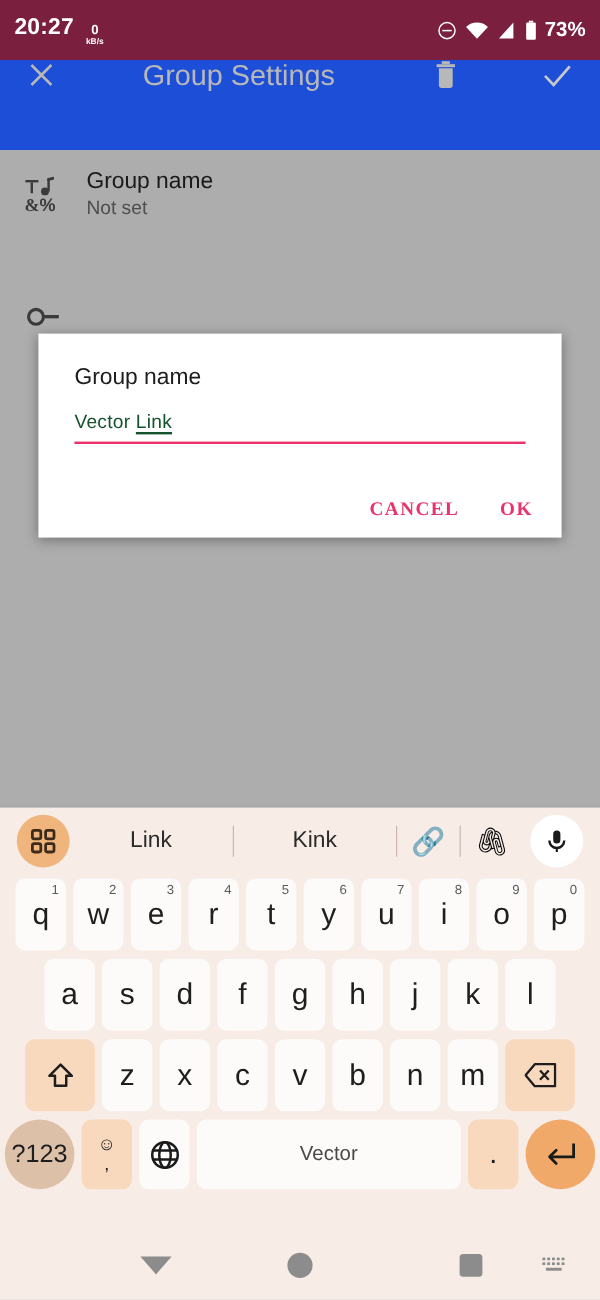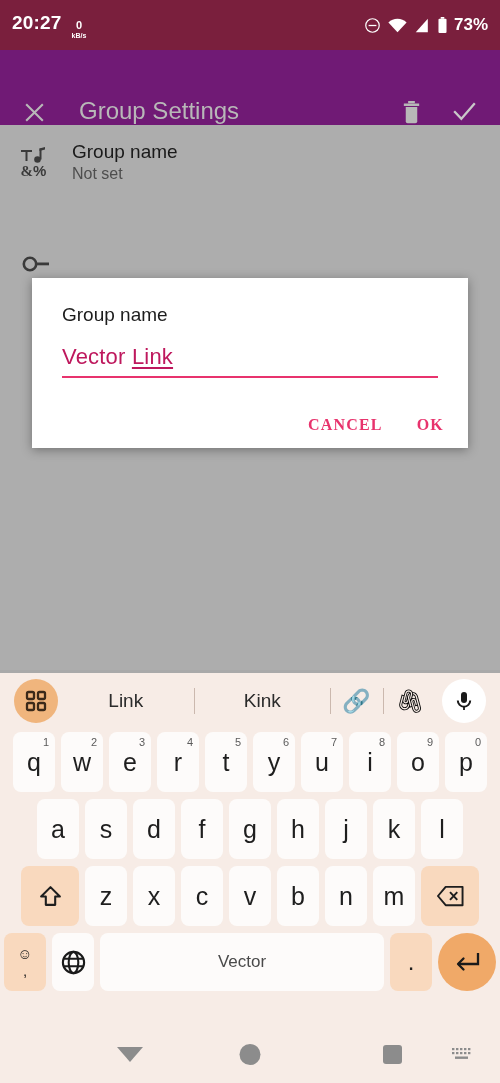--- a/index.html
+++ b/index.html
@@ -24,22 +24,22 @@
   .netspeed{ display:flex; flex-direction:column; align-items:center; line-height:1; }
   .netspeed .num{ font-size:11px; font-weight:bold; }
   .netspeed .unit{ font-size:7px; font-weight:bold; margin-top:1px; }
   .status-right{ display:flex; align-items:center; gap:7px; }
   .status-right svg{ display:block; }
   .battery-pct{ font-size:17px; font-weight:bold; margin-left:-1px; }
 
   
   .app-bar{
     position:absolute; top:50px; left:0; width:500px; height:75px;
-    background:#701a75;
-    display:flex; align-items:flex-end; padding:0 22px;
+    background:#1d4ed8;
+    display:flex; align-items:flex-start; padding:0 22px;gap:40px;
   }
   .app-bar-title{
     font-size:24px; color:#B8B8B8; margin-left:32px; flex:1;
   }
   .appbar-icon{ display:flex; align-items:center; justify-content:center; }
   .appbar-icon.trash{ margin-right:28px; }
 
   
   .content{
     position:absolute; top:125px; left:0; width:500px; height:545px;
@@ -64,21 +64,21 @@
   }
   .dialog-title{
     font-size:19px; color:#1D1D1D;
     padding:26px 30px 0 30px;
   }
   .dialog-field{
     margin:18px 30px 0 30px;
     border-bottom:2px solid #E8336D;
     padding-bottom:6px;
   }
-  .field-value{ font-size:22px; color:#be185d; letter-spacing:.2px; }
+  .field-value{ font-size:16px; color:#14532d; letter-spacing:.2px; }
   .field-value .compose{
     text-decoration:underline;
     text-decoration-thickness:1.5px;
     text-underline-offset:3px;
   }
   .dialog-actions{
     position:absolute; right:24px; bottom:14px;
     display:flex; align-items:center; gap:34px;
   }
   .dialog-btn{
@@ -367,20 +367,21 @@
       <div class="key">m</div>
       <div class="key fn">
         <svg width="27" height="22" viewBox="0 0 28 22">
             <path d="M9 1.5 L26.5 1.5 L26.5 20.5 L9 20.5 L1 11 Z" fill="none" stroke="#1E1E1E" stroke-width="2" stroke-linejoin="round"></path>
             <path d="M13.5 7 L21 15 M21 7 L13.5 15" stroke="#1E1E1E" stroke-width="2"></path>
           </svg>
       </div>
     </div>
 
     <div class="kb-row row4">
+      <div class="key round-tan">?123</div>
       <div class="key emoji-key">
         <span class="e1">☺</span>
         <span class="e2">,</span>
       </div>
       <div class="key globe">
         <svg width="25" height="25" viewBox="0 0 24 24">
           <circle cx="12" cy="12" r="10.2" fill="none" stroke="#1A1A1A" stroke-width="2"></circle>
           <ellipse cx="12" cy="12" rx="4.6" ry="10.2" fill="none" stroke="#1A1A1A" stroke-width="2"></ellipse>
           <path d="M2 8.4 H22 M2 15.6 H22" stroke="#1A1A1A" stroke-width="2"></path>
         </svg>

